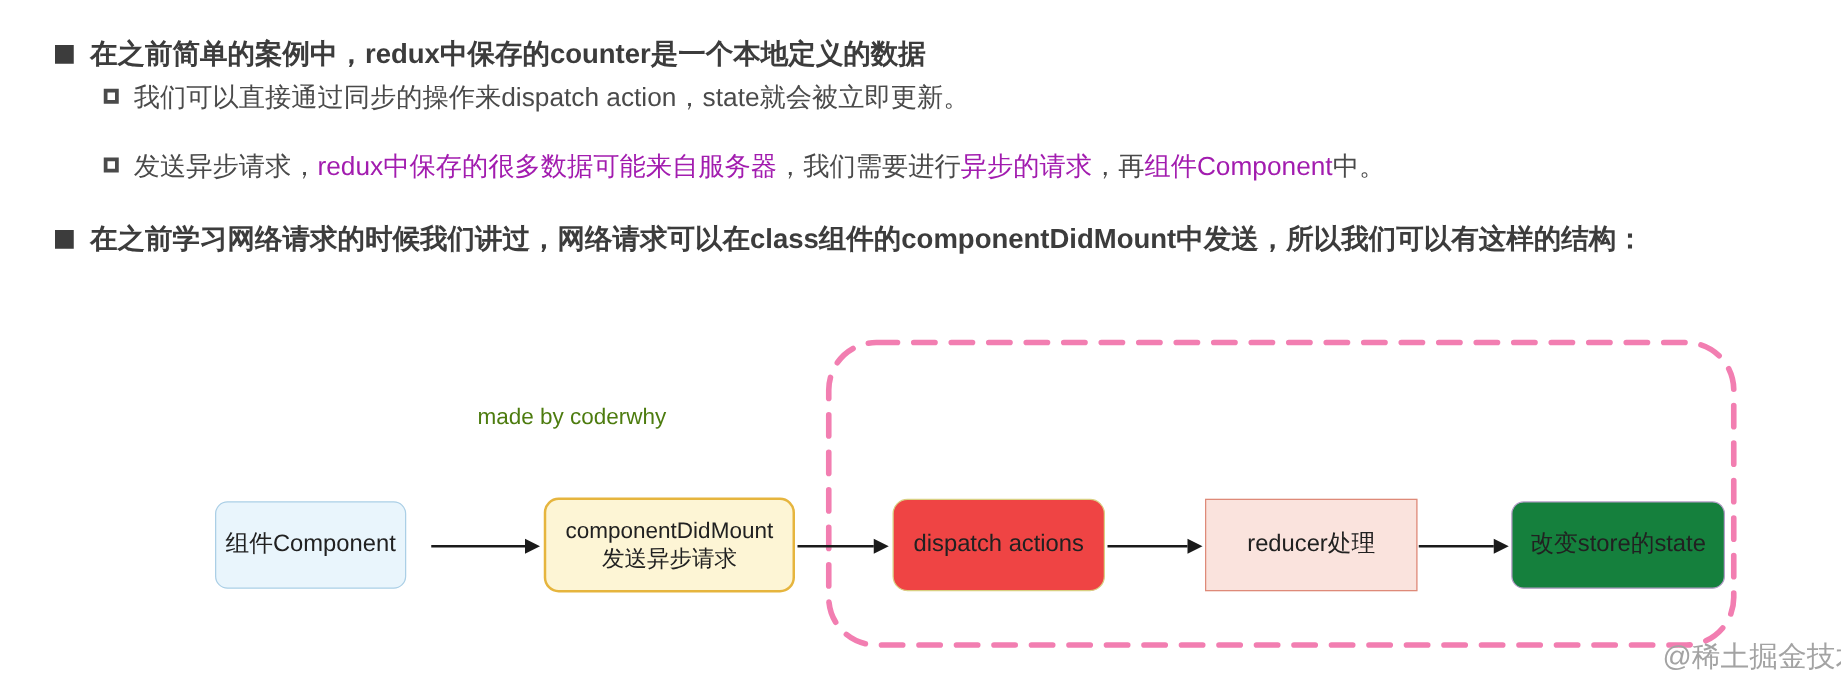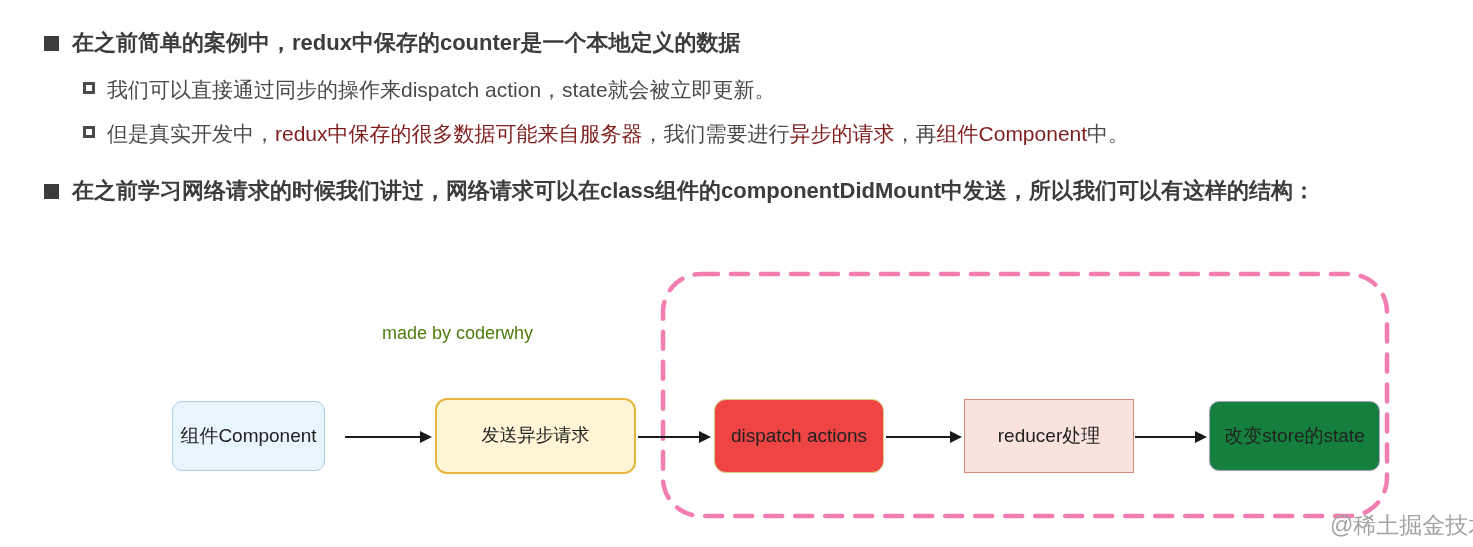--- a/index.html
+++ b/index.html
@@ -28,21 +28,21 @@
     background: #3c3c3c;
     margin: 7px 13px 0 0;
     flex: 0 0 auto;
   }
   .sq-outline {
     width: 12px; height: 12px;
     border: 3px solid #4a4a4a;
     margin: 6px 12px 0 0;
     flex: 0 0 auto;
   }
-  .red { color: #7f1d1d; text-align: center; }
+  .red { color: #a21caf; text-align: center; }
   .diagram-svg {
     position: absolute;
     left: 0; top: 0;
     width: 1473px; height: 547px;
     pointer-events: none;
   }
   .node {
     position: absolute;
     display: flex;
     flex-direction: column;
@@ -74,28 +74,28 @@
 </head>
 <body>
 
 <div class="page">
 
   <div class="bullet-line lvl1" style="left:8px; top:29px;">
     <span class="sq-filled"></span>
     <span class="txt">在之前简单的案例中，redux中保存的counter是一个本地定义的数据</span>
   </div>
 
-  <div class="bullet-line lvl2" style="left:47px; top:76px;justify-content:space-between;">
+  <div class="bullet-line lvl2" style="left:47px; top:65px;justify-content:space-between;">
     <span class="sq-outline"></span>
     <span class="txt">我们可以直接通过同步的操作来dispatch action，state就会被立即更新。</span>
   </div>
 
   <div class="bullet-line lvl2" style="left:47px; top:120px;">
     <span class="sq-outline"></span>
-    <span class="txt"><span>但是真实开发中，</span><span class="red">redux中保存的很多数据可能来自服务器</span><span>，我们需要进行</span><span class="red">异步的请求</span><span>，再</span><span class="red">组件Component</span><span>中。</span></span>
+    <span class="txt"><span>发送异步请求，</span><span class="red">redux中保存的很多数据可能来自服务器</span><span>，我们需要进行</span><span class="red">异步的请求</span><span>，再</span><span class="red">组件Component</span><span>中。</span></span>
   </div>
 
   <div class="bullet-line lvl1" style="left:8px; top:177px;justify-content:center;">
     <span class="sq-filled"></span>
     <span class="txt">在之前学习网络请求的时候我们讲过，网络请求可以在class组件的componentDidMount中发送，所以我们可以有这样的结构：</span>
   </div>
 
   <svg class="diagram-svg" viewBox="0 0 1473 547" xmlns="http://www.w3.org/2000/svg">
 
     <rect x="627" y="274" width="724" height="242" rx="38" fill="none" stroke="#f27eb1" stroke-width="4.5" stroke-dasharray="17 13" stroke-linecap="round"></rect>
@@ -122,20 +122,21 @@
   </svg>
 
   <div class="made-by">made by coderwhy</div>
 
 
   <div class="node node-component">
     <div>组件Component</div>
   </div>
 
   <div class="node node-cdm">
+    <div>componentDidMount</div>
     <div>发送异步请求</div>
   </div>
 
   <div class="node node-dispatch">
     <div>dispatch actions</div>
   </div>
 
   <div class="node node-reducer">
     <div>reducer处理</div>
   </div>

